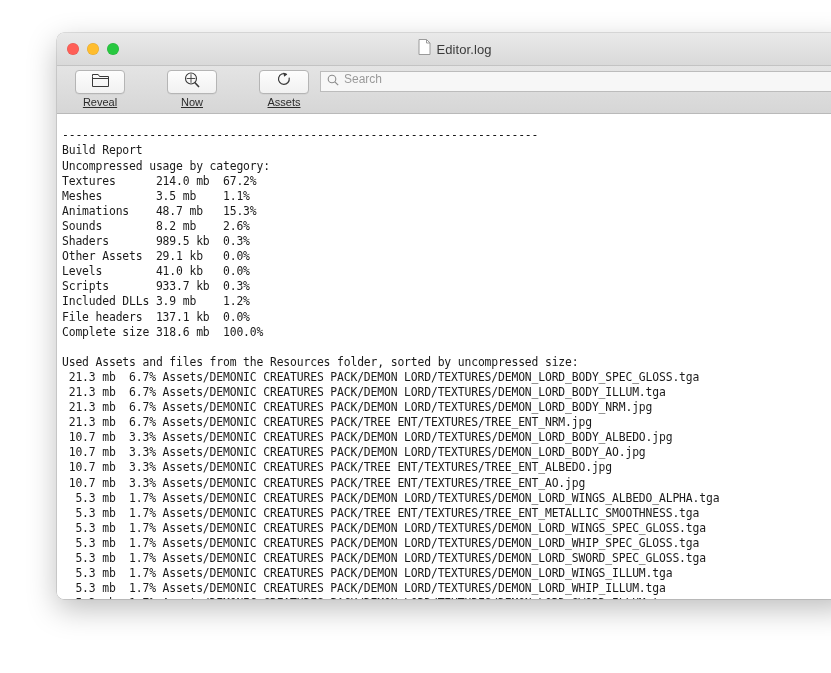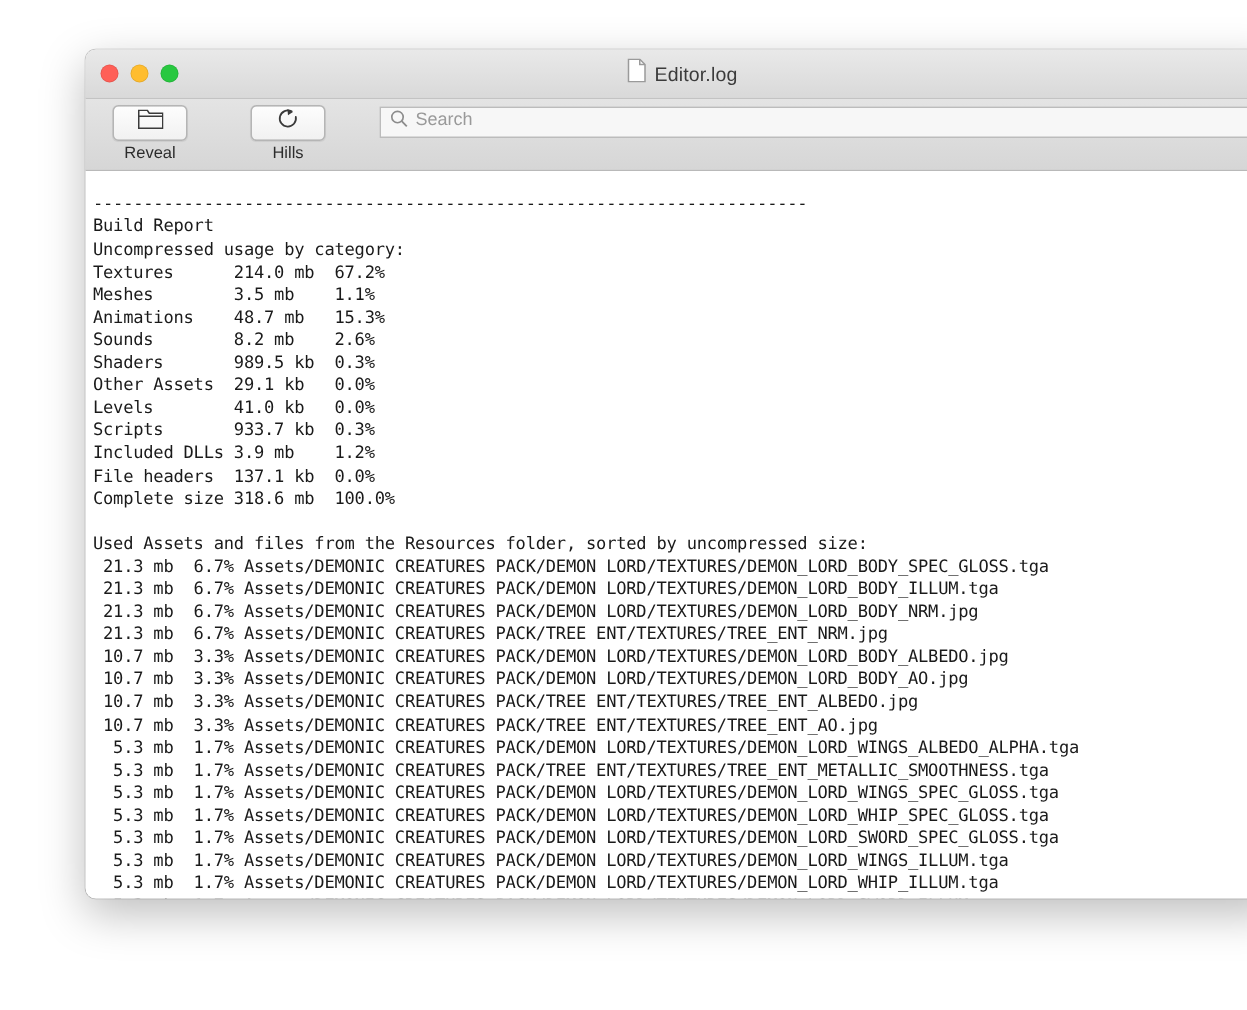--- a/index.html
+++ b/index.html
@@ -96,20 +96,21 @@
     border: 0.5px solid #b5b5b5;
     box-shadow: 0 0.5px 0.5px rgba(0,0,0,0.07);
     display: flex;
     align-items: center;
     justify-content: center;
   }
   .tb-label {
     margin-top: 2px;
     font-size: 11px;
     color: #2c2c2c;
+    text-decoration: underline;
   }
 
   .searchwrap {
     flex: 1;
     display: flex;
     align-items: flex-start;
     padding-top: 1px;
   }
   .searchfield {
     flex: 1;
@@ -196,32 +197,45 @@
         <span>
           <svg width="17" height="13" viewBox="0 0 17 13">
             <path d="M0.5 2.5 L0.5 12.5 L16.5 12.5 L16.5 2.5 L7.5 2.5 L6.2 0.5 L0.5 0.5 Z" fill="none" stroke="#3a3a3a" stroke-width="1"></path>
             <line x1="0.5" y1="4.5" x2="16.5" y2="4.5" stroke="#3a3a3a" stroke-width="1"></line>
           </svg>
         </span>
       </div>
       <div class="tb-label">Reveal</div>
     </div>
 
+    <div class="tb-item">
+      <div class="tb-btn">
+        <span>
+          <svg width="16" height="16" viewBox="0 0 16 16">
+            <circle cx="7" cy="6.5" r="5.5" fill="none" stroke="#3a3a3a" stroke-width="1.1"></circle>
+            <line x1="7" y1="2.2" x2="7" y2="10.8" stroke="#3a3a3a" stroke-width="0.9"></line>
+            <line x1="2.7" y1="6.5" x2="11.3" y2="6.5" stroke="#3a3a3a" stroke-width="0.9"></line>
+            <line x1="10.8" y1="10.5" x2="15" y2="15" stroke="#3a3a3a" stroke-width="1.6"></line>
+          </svg>
+        </span>
+      </div>
+      <div class="tb-label">Now</div>
+    </div>
 
 
     <div class="tb-item">
       <div class="tb-btn">
         <span>
           <svg width="15" height="16" viewBox="0 0 15 16">
             <path d="M12.2 6 A5.4 5.4 0 1 1 9.4 2.2" fill="none" stroke="#3a3a3a" stroke-width="1.2" stroke-linecap="round"></path>
             <path d="M6.6 0.6 L10.3 2.6 L7 4.8 Z" fill="#3a3a3a"></path>
           </svg>
         </span>
       </div>
-      <div class="tb-label">Hills</div>
+      <div class="tb-label">Assets</div>
     </div>
 
 
     <div class="searchwrap">
       <div class="searchfield">
         <span>
           <svg width="12" height="12" viewBox="0 0 12 12">
             <circle cx="5" cy="5" r="3.8" fill="none" stroke="#8c8c8c" stroke-width="1.1"></circle>
             <line x1="7.8" y1="7.8" x2="11.2" y2="11.2" stroke="#8c8c8c" stroke-width="1.2"></line>
           </svg>

